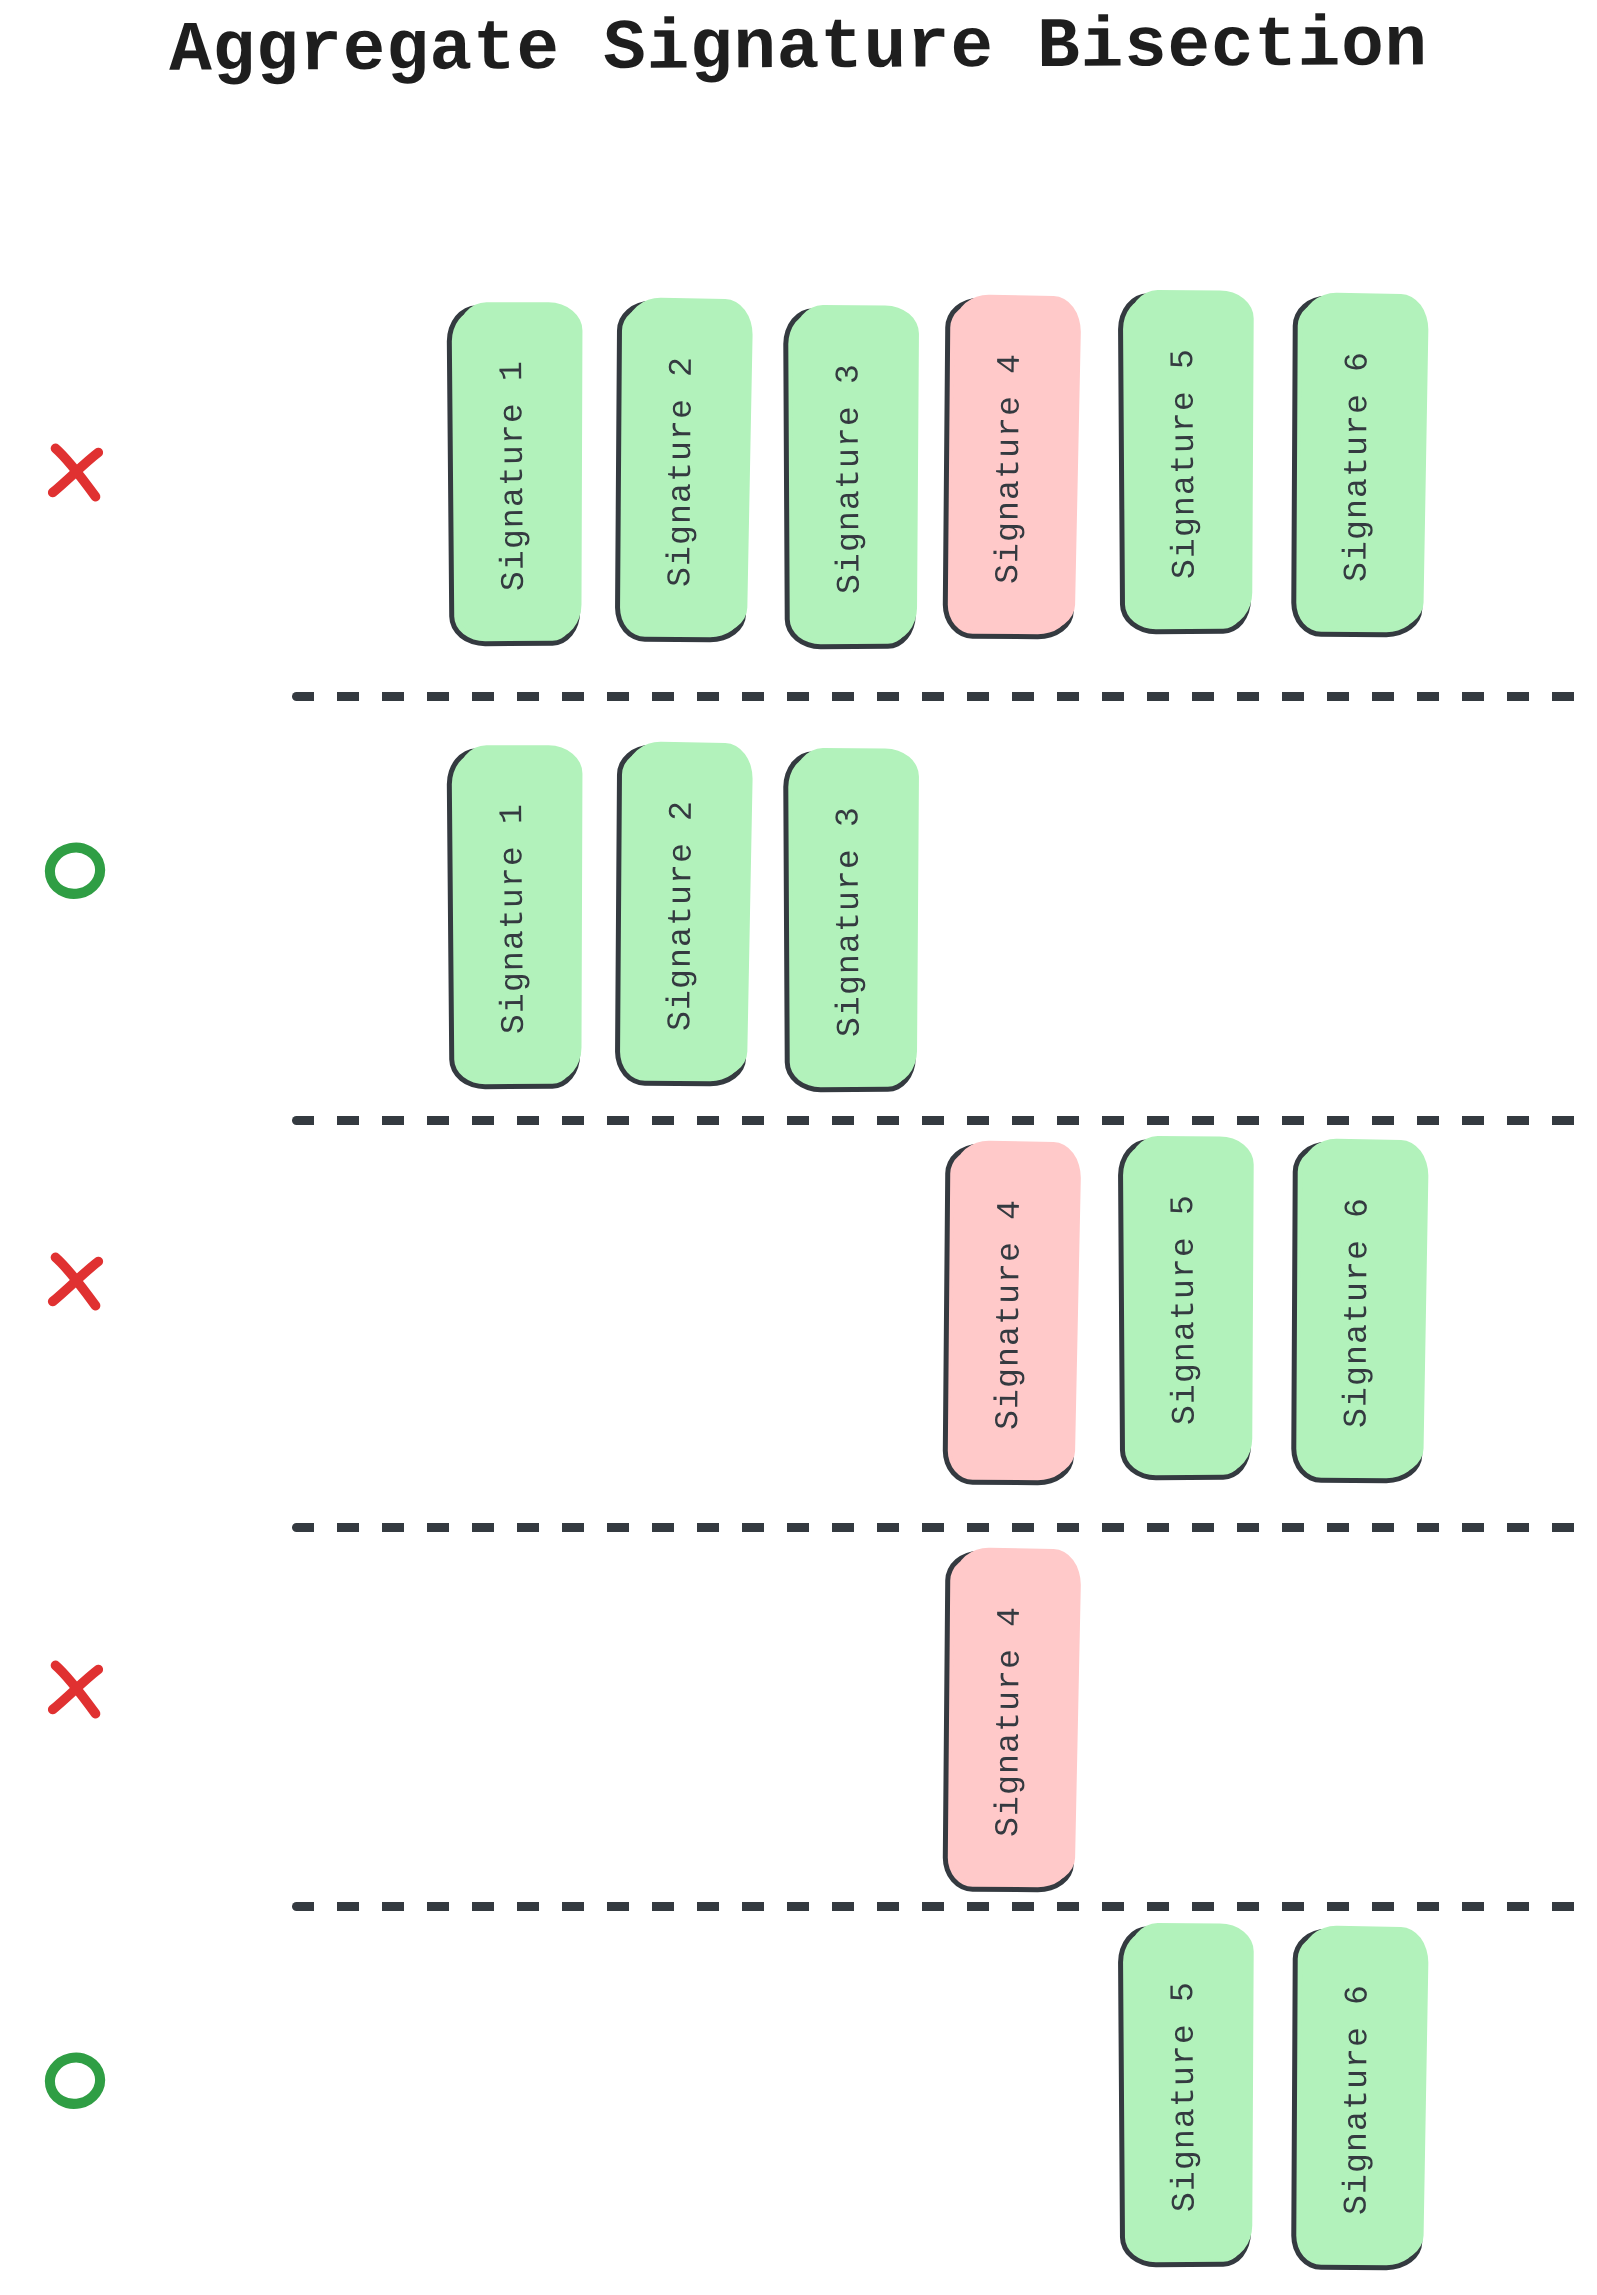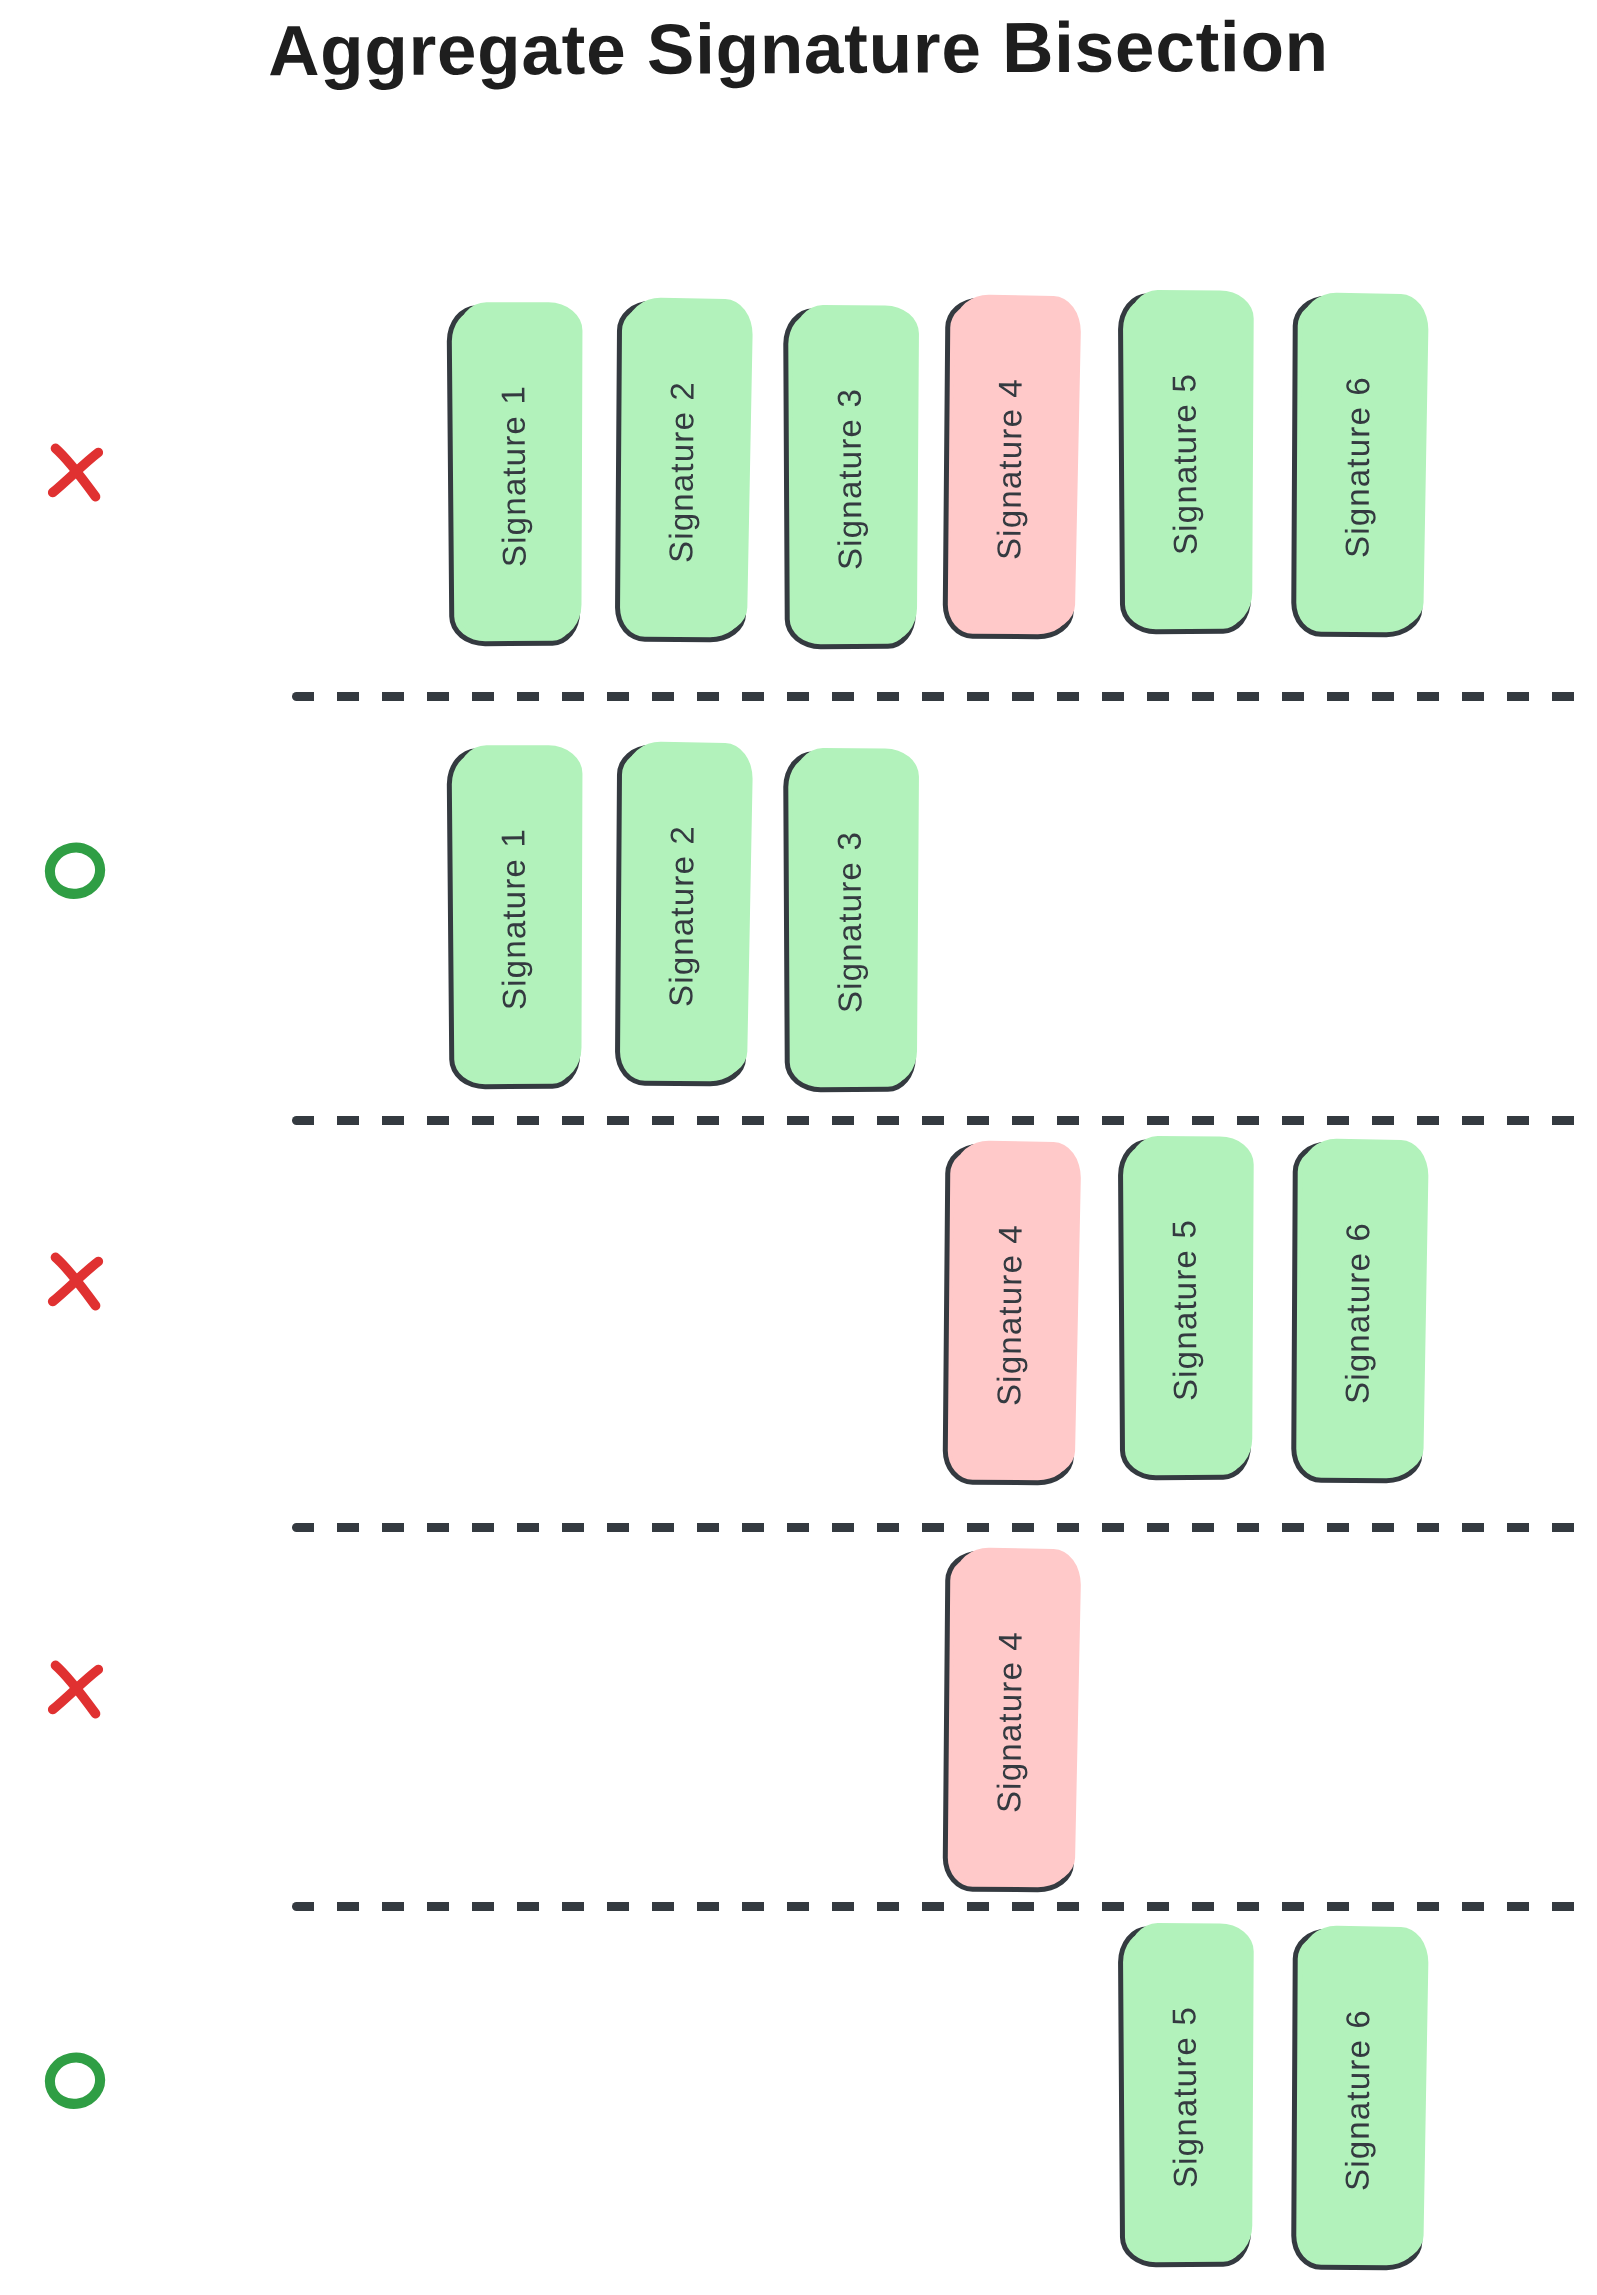--- a/index.html
+++ b/index.html
@@ -2,21 +2,21 @@
 <html style="--bg: #ffffff; --outline: #343a40; --valid: #b2f2bb; --invalid: #ffc9c9; --fail: #e03131; --pass: #2f9e44; --title: #1e1e1e;font-size:13px"><head>
 <meta charset="utf-8">
 <style>
   :root{
     --bg:#ffffff; --outline:#343a40; --valid:#b2f2bb; --invalid:#ffc9c9;
     --fail:#e03131; --pass:#2f9e44; --title:#1e1e1e;
   }
   html,body{margin:0;padding:0;background:var(--bg);}
   .canvas{
     position:relative;width:1597px;height:2295px;background:var(--bg);
-    overflow:hidden;font-family:Liberation Sans, sans-serif;
+    overflow:hidden;font-family:Liberation Mono, monospace;
   }
   .title{
     position:absolute;top:8.2px;left:0;width:100%;text-align:center;
     font-size:71px;font-weight:700;color:var(--title);letter-spacing:0.8px;
     transform:rotate(-0.25deg);
   }
   .sig-box{
     position:absolute;width:131px;height:341px;box-sizing:border-box;
     border:5.7px solid var(--outline);
     border-radius:30px 34px 28px 36px / 36px 28px 34px 30px;

